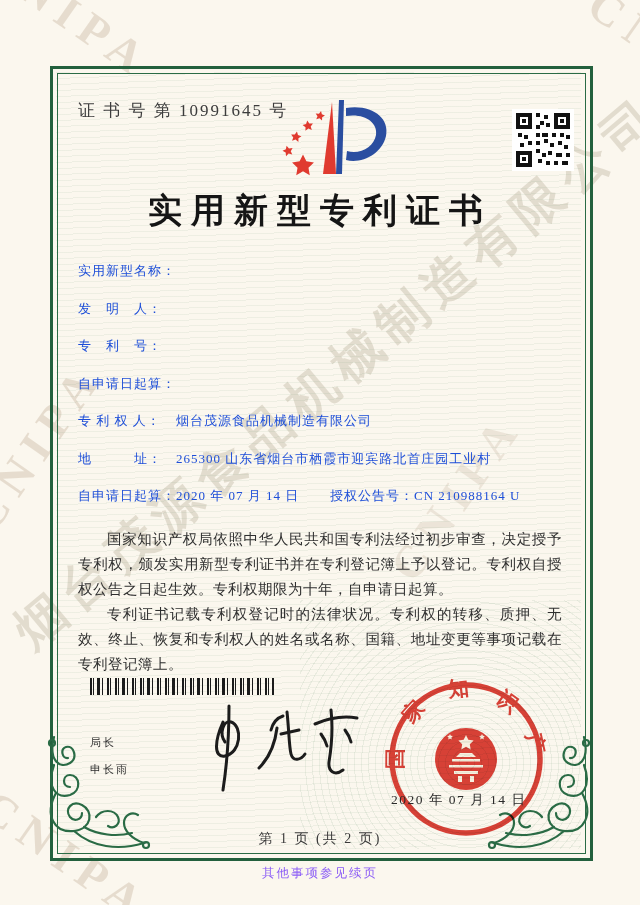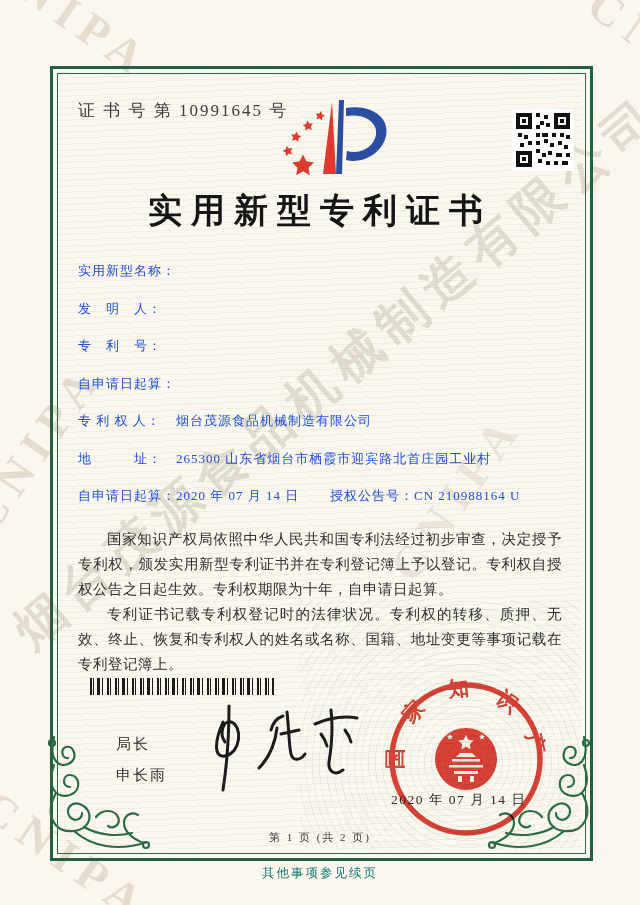--- a/index.html
+++ b/index.html
@@ -36,31 +36,31 @@
   .fvalue{flex:1; letter-spacing:1px;}
   .pair2{position:absolute; left:252px; top:0; white-space:nowrap; letter-spacing:1px;}
   
   .body-text{position:absolute; left:78px; top:527px; width:484px; font-size:14.5px;
     line-height:25px; text-align:justify; color:#2f2f2f;}
   .body-text p{margin:0; text-indent:2em; letter-spacing:.5px;}
   
   .barcode{position:absolute; left:90px; top:678px; width:184px; height:17px;
     background:
       repeating-linear-gradient(90deg,#1b1b1b 0 2px,transparent 2px 3px,#1b1b1b 3px 4px,transparent 4px 7px,#1b1b1b 7px 10px,transparent 10px 12px,#1b1b1b 12px 13px,transparent 13px 17px,#1b1b1b 17px 19px,transparent 19px 20px,#1b1b1b 20px 21px,transparent 21px 25px);}
-  .signer{position:absolute; left:90px; top:735px; font-size:15px; color:#2e2e2e; letter-spacing:2px;margin-left:26px;}
+  .signer{position:absolute; left:90px; top:735px; font-size:11px; color:#2e2e2e; letter-spacing:2px;}
   .signer div{margin-bottom:12px;}
   .signature{position:absolute; left:193px; top:700px;}
   .seal{position:absolute; left:378px; top:675px; opacity:.93; mix-blend-mode:multiply;}
   .seal-date{position:absolute; left:391px; top:791px; width:160px; font-size:13.5px;
     color:#2b2b2b; letter-spacing:1.5px; white-space:nowrap;}
   .flourish{position:absolute;}
   .page-info{position:absolute; left:0; top:830px; width:100%; text-align:center;
-    font-size:11px; color:#3a3a3a; letter-spacing:2px;}
+    font-size:14px; color:#3a3a3a; letter-spacing:2px;}
   .cont-note{position:absolute; left:0; top:865px; width:100%; text-align:center;
-    font-size:12.5px; color:#0f766e; letter-spacing:2px;}
+    font-size:12.5px; color:#8b5cf6; letter-spacing:2px;}
 </style>
 </head>
 <body>
 
 <div id="cert">
 
   <div class="wm wm-org" style="left:-28px; top:-14px; transform:rotate(35deg);">CNIPA</div>
   <div class="wm wm-org" style="left:576px; top:28px; transform:rotate(35deg);">CNIPA</div>
   <div class="wm wm-org" style="left:-60px; top:420px; transform:rotate(-55deg);">CNIPA</div>
   <div class="wm wm-org" style="left:360px; top:470px; transform:rotate(-55deg); color:rgba(214,200,182,.4);">CNIPA</div>

